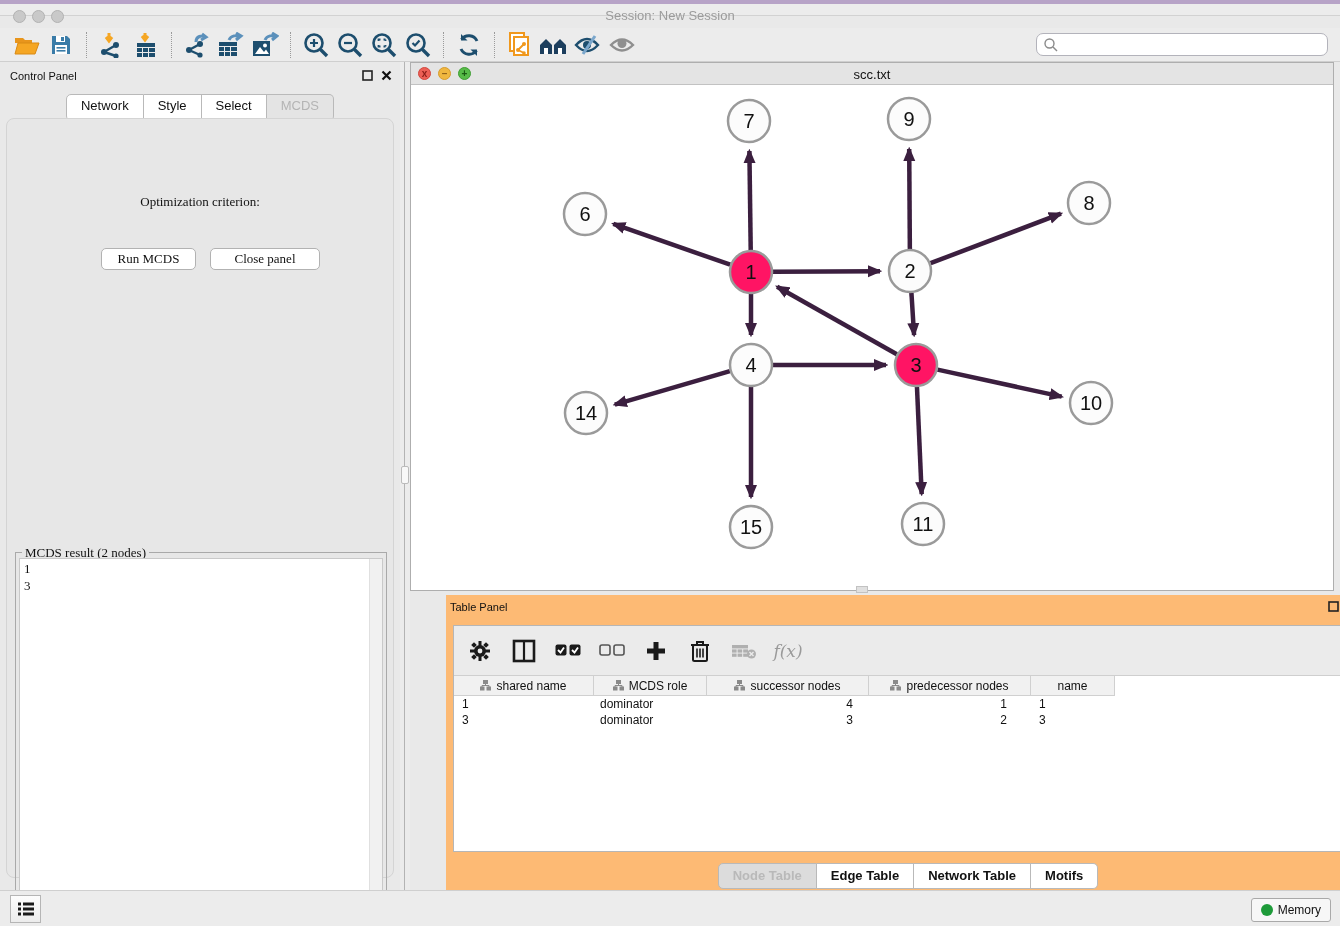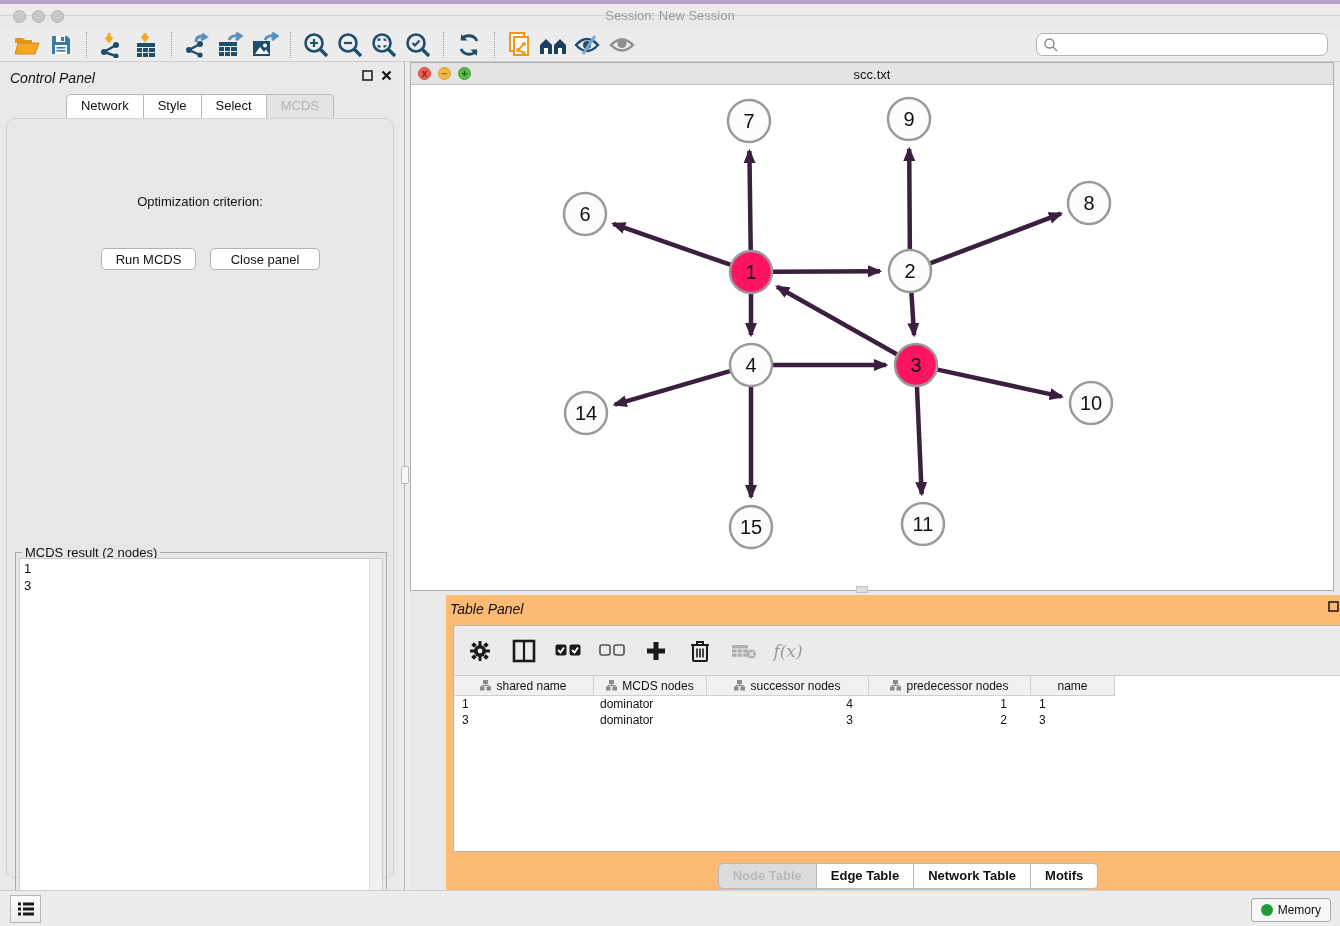--- a/index.html
+++ b/index.html
@@ -16,27 +16,27 @@
   
   .toolbar { position:absolute; left:0; top:28px; width:1340px; height:34px; background:#ececec; border-bottom:1px solid #cfcfcf; display:flex; align-items:center; padding-left:10px; }
   .tb-btn { width:34px; height:30px; display:flex; align-items:center; justify-content:center; }
   .tb-sep { width:1px; height:26px; margin:0 8px; border-left:1px dotted #9a9a9a; }
   .search-wrap { position:absolute; right:12px; top:5px; width:292px; height:23px; background:#fff; border:1px solid #b3b3bb; border-radius:7px; display:flex; align-items:center; padding-left:6px; }
   .search-wrap input { border:none; outline:none; flex:1; height:19px; font-size:12px; background:transparent; font-family:"Liberation Sans", sans-serif; }
 
   
   .control-panel { position:absolute; left:0; top:62px; width:400px; height:828px; background:#e9e9e9; }
   .panel-head { position:absolute; left:0; top:0; width:100%; height:30px; }
-  .panel-title { position:absolute; left:10px; top:8px; font-size:14px; color:#111;font-style:italic; }
+  .panel-title { position:absolute; left:10px; top:8px; font-size:11px; color:#111; }
   .win-icons { position:absolute; right:8px; top:8px; display:flex; gap:8px; }
   .ctab-bar { position:absolute; left:0; top:32px; width:100%; display:flex; justify-content:center; }
   .ctab { font-size:13px; color:#111; background:#fff; border:1px solid #b9b9b9; border-left:none; padding:3px 14px 7px; }
   .ctab:first-child { border-left:1px solid #b9b9b9; border-radius:5px 0 0 5px; }
   .ctab.active { background:#e4e4e4; color:#b4b4b4; border-radius:0 5px 5px 0; }
-  .cp-content { position:absolute; left:6px; top:56px; width:388px; height:760px; background:#e7e7e7; border:1px solid #d4d4d4; border-radius:8px; }
+  .cp-content { position:absolute; left:6px; top:56px; width:388px; height:760px; background:#e7e7e7; border:1px solid #d4d4d4; border-radius:8px;font-family:Liberation Serif, serif; }
   .opt-label { position:absolute; left:0; top:75px; width:100%; text-align:center; font-size:13px; color:#111; }
   .opt-select { position:absolute; left:45px; top:96px; width:310px; height:22px; background:#fff; border:1px solid #b2b2b2; border-radius:5px; font-size:13px; color:#111; display:flex; align-items:center; padding-left:10px; }
   .opt-select .stepper { position:absolute; right:6px; top:3px; }
   .cp-btn { position:absolute; top:129px; height:22px; background:#fff; border:1px solid #b2b2b2; border-radius:5px; font-size:13px; color:#111; display:flex; align-items:center; justify-content:center; }
   .btn-run { left:94px; width:95px; }
   .btn-close { left:203px; width:110px; }
   .result-group { position:absolute; left:8px; top:433px; width:372px; height:375px; border:1px solid #a9a9a9; }
   .result-legend { position:absolute; left:6px; top:-8px; background:#e7e7e7; padding:0 3px; font-size:13px; color:#111; }
   .result-area { position:absolute; left:3px; top:5px; right:3px; bottom:3px; background:#fff; border:1px solid #c9c9c9; }
   .result-lines { position:absolute; left:4px; top:1px; font-size:13px; line-height:17px; color:#111; }
@@ -468,21 +468,21 @@
           </div>
           <div class="th" style="width: 113px;">
             <svg width="11" height="11" viewBox="0 0 11 11">
               <g stroke="#8a8a8a" fill="#8a8a8a">
                 <rect x="3.5" y="0.5" width="4" height="3"></rect>
                 <path d="M5.5 3.5 v2 M2 5.5 h7 M2 5.5 v1.5 M9 5.5 v1.5" fill="none" stroke-width="1"></path>
                 <rect x="0.5" y="7" width="3.5" height="3"></rect>
                 <rect x="7" y="7" width="3.5" height="3"></rect>
               </g>
             </svg>
-            <span>MCDS nodes</span>
+            <span>MCDS role</span>
           </div>
           <div class="th" style="width: 162px;">
             <svg width="11" height="11" viewBox="0 0 11 11">
               <g stroke="#8a8a8a" fill="#8a8a8a">
                 <rect x="3.5" y="0.5" width="4" height="3"></rect>
                 <path d="M5.5 3.5 v2 M2 5.5 h7 M2 5.5 v1.5 M9 5.5 v1.5" fill="none" stroke-width="1"></path>
                 <rect x="0.5" y="7" width="3.5" height="3"></rect>
                 <rect x="7" y="7" width="3.5" height="3"></rect>
               </g>
             </svg>

